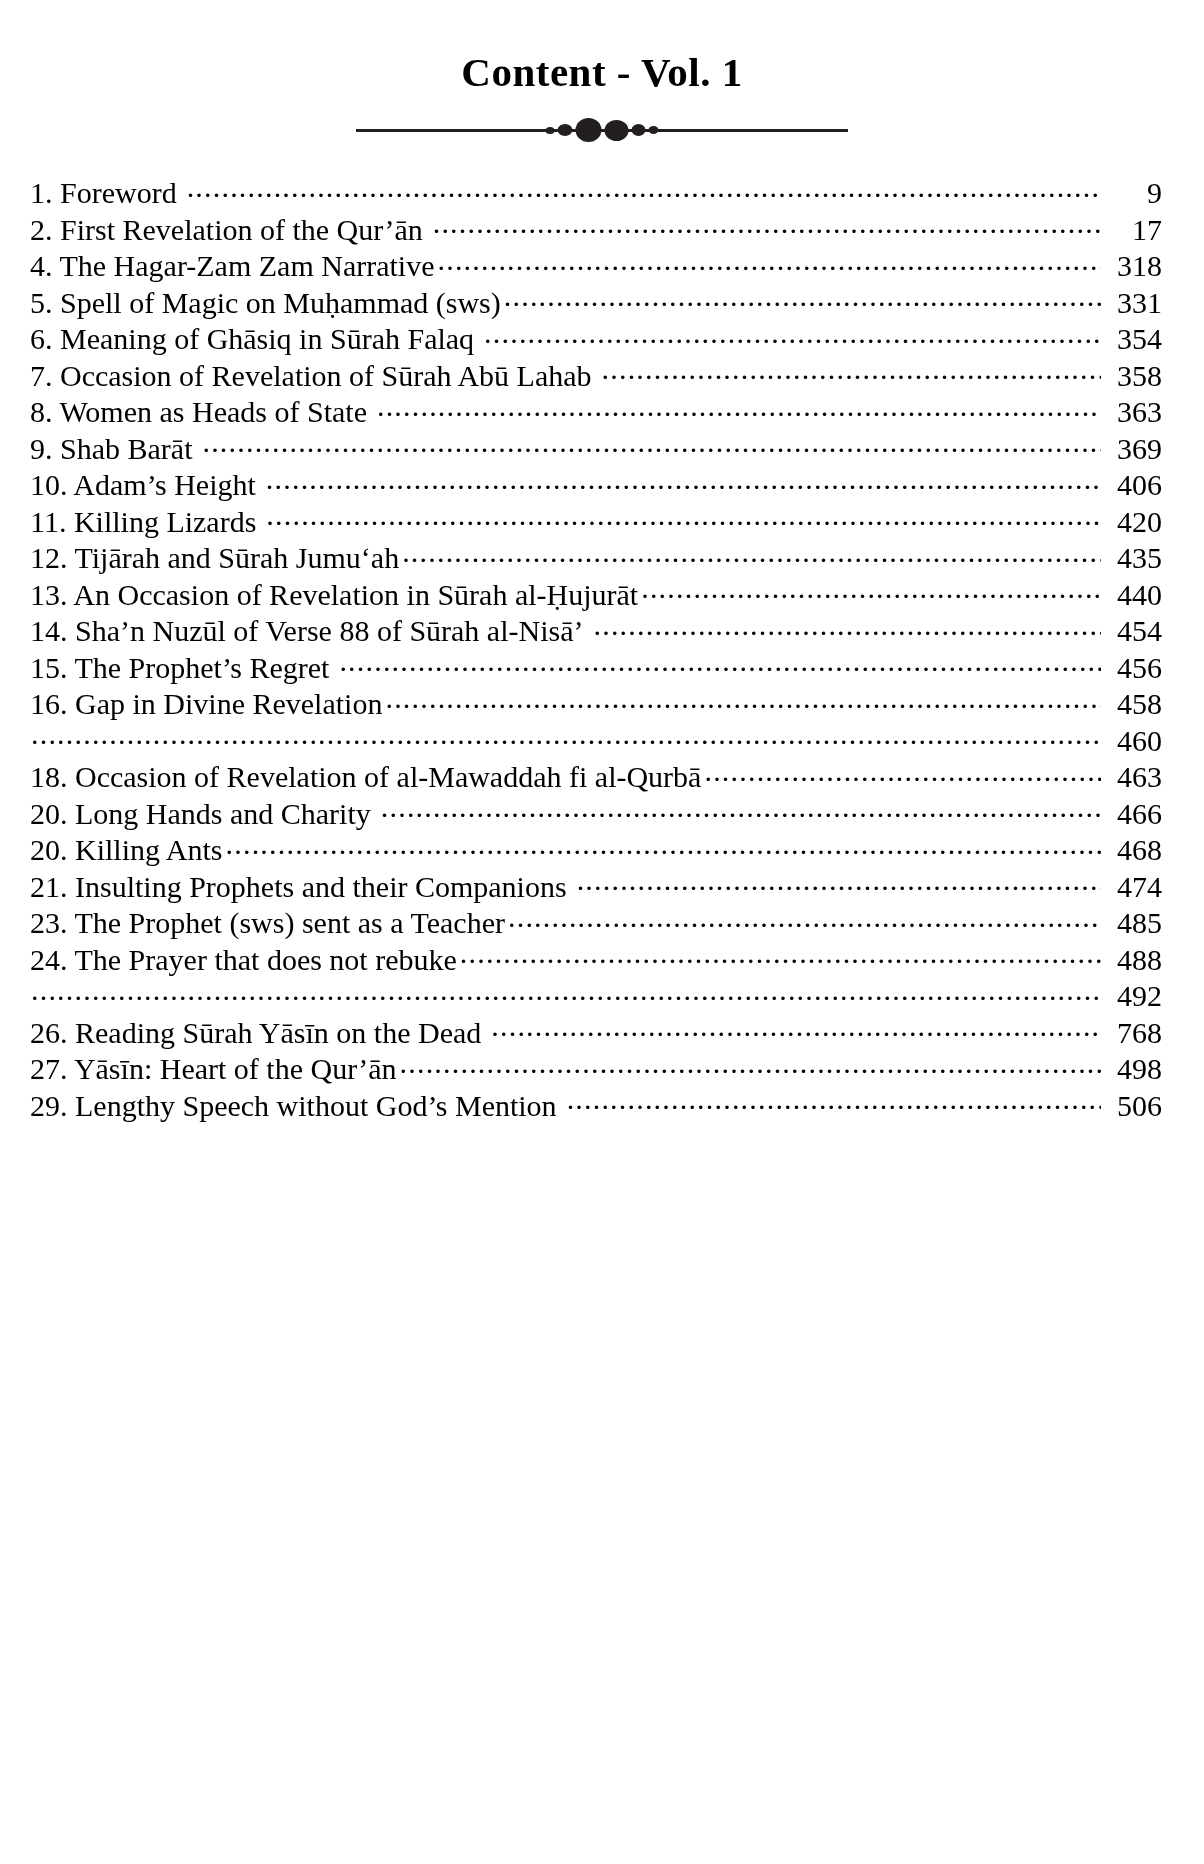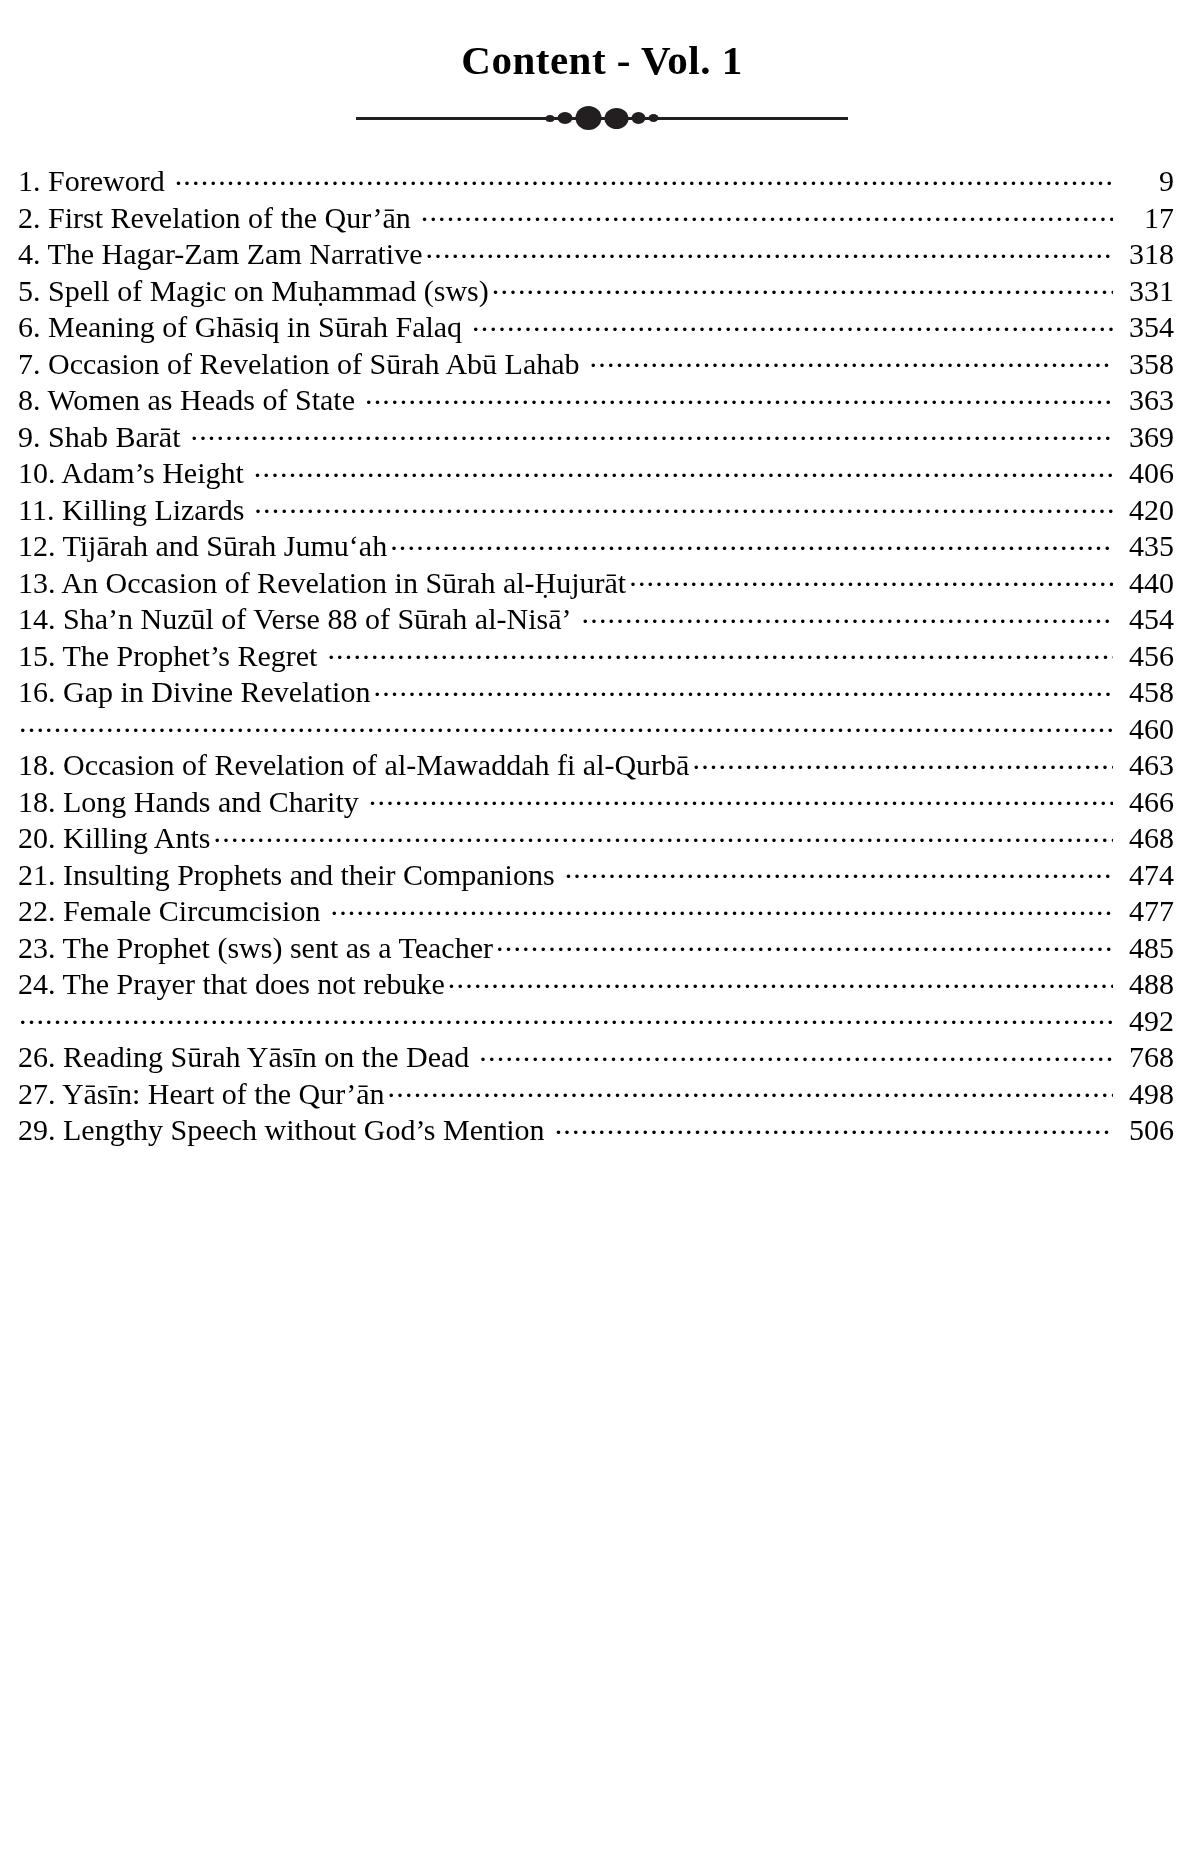--- a/index.html
+++ b/index.html
@@ -14,21 +14,21 @@
     font-family: "Liberation Serif", "DejaVu Serif", serif;
     color: #000000;
     -webkit-font-smoothing: antialiased;
   }
 
   .page {
     position: relative;
     width: 1204px;
     height: 1864px;
     box-sizing: border-box;
-    padding: 4px;
+    padding: 16px;
     overflow: hidden;
   }
 
   
   .page-title {
     text-align: center;
     font-size: 41px;
     font-weight: bold;
     letter-spacing: 0.5px;
     margin: 0;
@@ -213,39 +213,34 @@
       <li class="toc-row">
         <span class="toc-leader"></span>
         <span class="toc-page">460</span>
       </li>
       <li class="toc-row">
         <span class="toc-label">18. Occasion of Revelation of al-Mawaddah fi al-Qurbā</span>
         <span class="toc-leader"></span>
         <span class="toc-page">463</span>
       </li>
       <li class="toc-row gap">
-        <span class="toc-label">18. Long Hands and Charity</span>
+        <span class="toc-label">20. Long Hands and Charity</span>
         <span class="toc-leader"></span>
         <span class="toc-page">466</span>
       </li>
       <li class="toc-row">
         <span class="toc-label">20. Killing Ants</span>
         <span class="toc-leader"></span>
         <span class="toc-page">468</span>
       </li>
       <li class="toc-row gap">
         <span class="toc-label">21. Insulting Prophets and their Companions</span>
         <span class="toc-leader"></span>
         <span class="toc-page">474</span>
       </li>
-      <li class="toc-row gap">
-        <span class="toc-label">22. Female Circumcision</span>
-        <span class="toc-leader"></span>
-        <span class="toc-page">477</span>
-      </li>
       <li class="toc-row">
         <span class="toc-label">23. The Prophet (sws) sent as a Teacher</span>
         <span class="toc-leader"></span>
         <span class="toc-page">485</span>
       </li>
       <li class="toc-row">
         <span class="toc-label">24. The Prayer that does not rebuke</span>
         <span class="toc-leader"></span>
         <span class="toc-page">488</span>
       </li>

